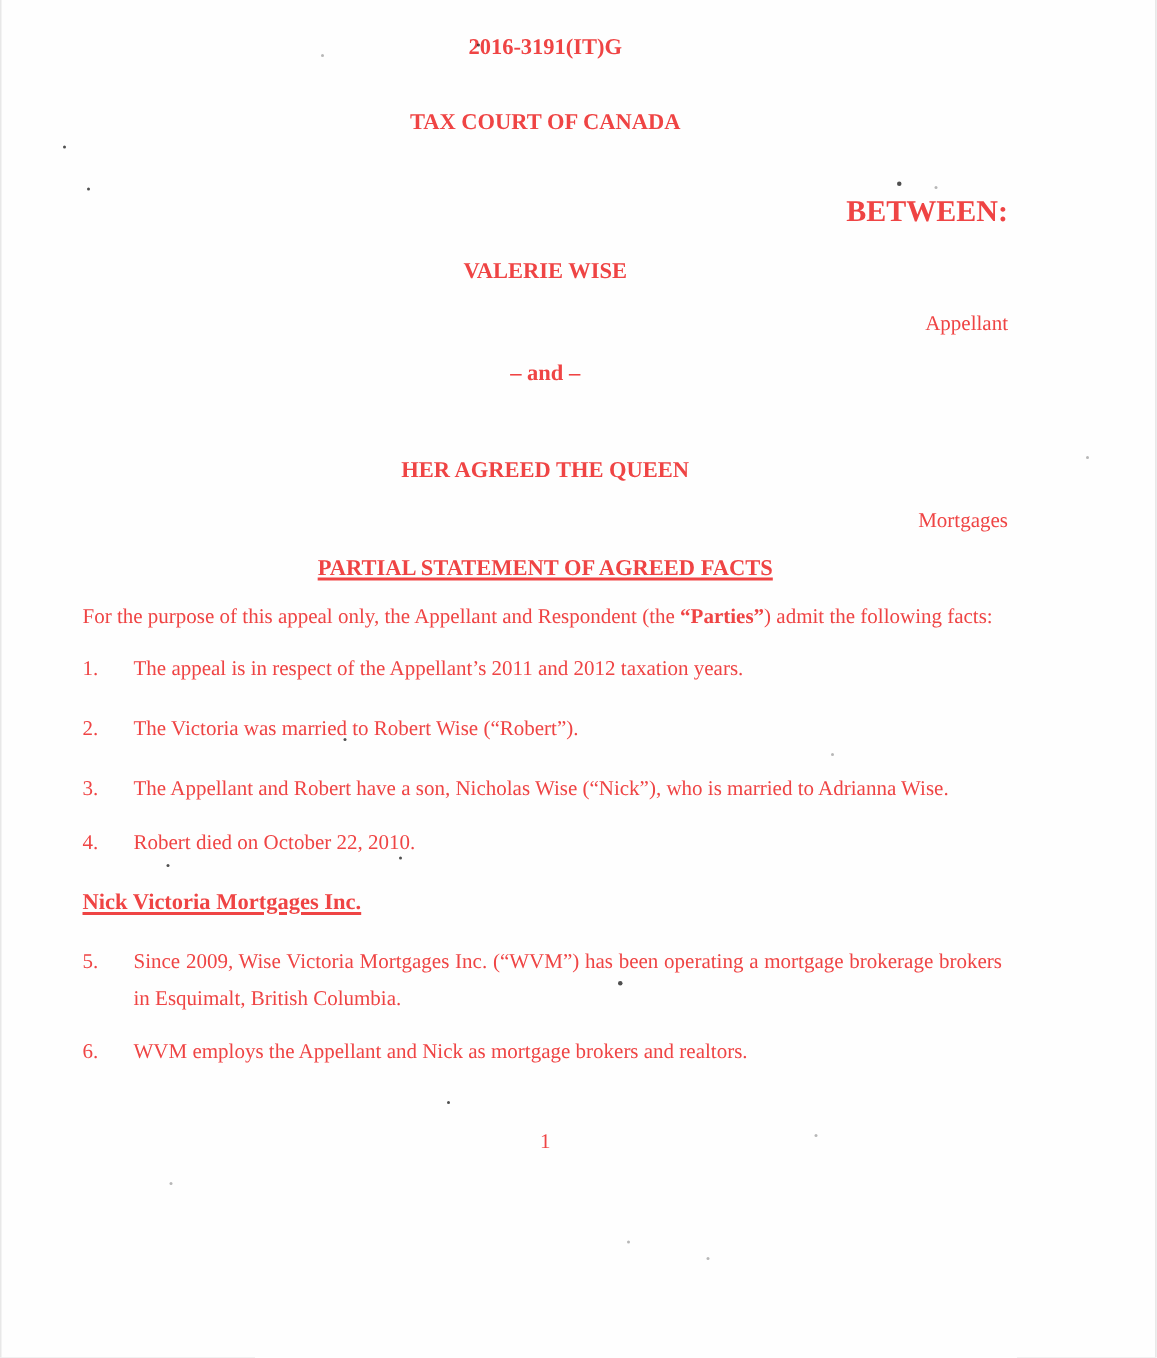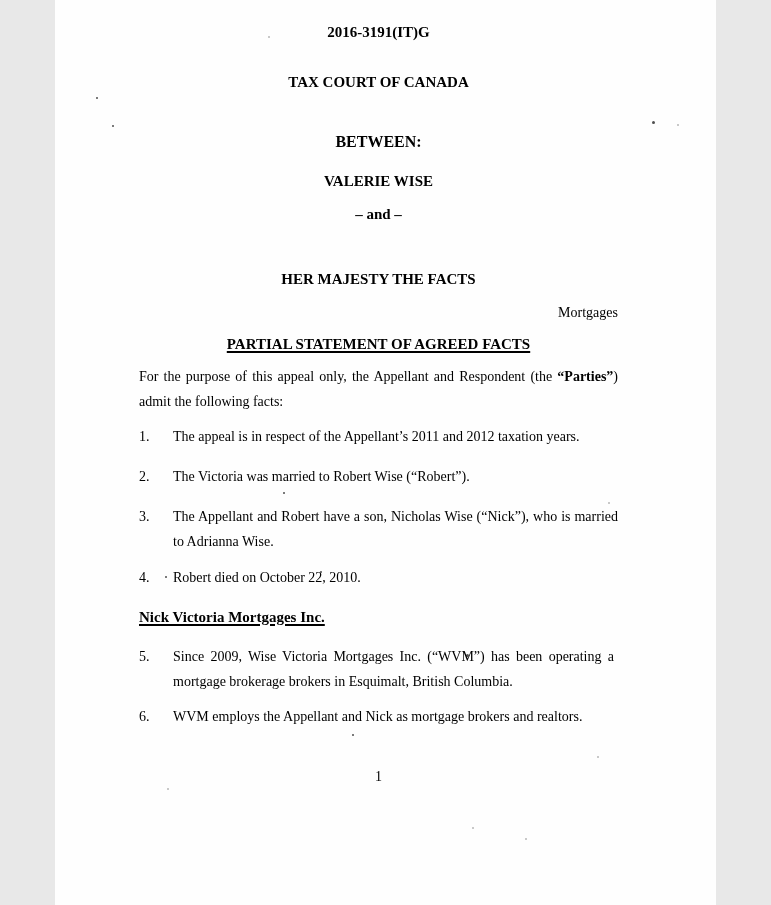--- a/index.html
+++ b/index.html
@@ -1,44 +1,44 @@
 <!DOCTYPE html>
 <html><head>
 <meta charset="utf-8">
 <style>
   html, body { margin: 0; padding: 0; background: #e8e8e8; }
   .page {
     position: relative;
-    width: 661px;
+    width: 769px;
     height: 905px;
     margin: 0 auto;
     background: #fefefe;
     box-sizing: border-box;
-    padding: 20px 98px 0 84px;
+    padding: 20px 98px 0 54px;
     font-family: "Liberation Serif", "DejaVu Serif", serif;
     font-size: 14px;
     line-height: 25px;
-    color: #000000;
+    color: #ef4444;
     overflow: hidden;
   }
   .bold { font-weight: bold; }
   .right { text-align: right; }
   .heading {
     font-weight: bold;
     font-size: 15px;
     text-align: center;
   }
   .underlined {
     text-decoration: underline;
     text-decoration-thickness: 2px;
     text-underline-offset: 2px;
   }
   .docket      { margin-top: 0; }
   .court       { margin-top: 25px; }
-  .between     { margin-top: 34px; font-weight: bold; font-size: 16px; text-align: center; }
+  .between     { margin-top: 34px; font-weight: bold; font-size: 20px; text-align: right; }
   .appellant-name  { margin-top: 15px; }
   .appellant-role  { margin-top: 10px; }
   .and-sep     { margin-top: 8px; }
   .respondent-name { margin-top: 40px; }
   .respondent-role { margin-top: 8px; }
   .doc-title   { margin-top: 7px; }
   .intro {
     margin: 7px 0 0 0;
     text-align: justify;
   }
@@ -78,24 +78,25 @@
 <div class="page">
 
   <div class="docket heading">2016-3191(IT)G</div>
 
   <div class="court heading">TAX COURT OF CANADA</div>
 
   <div class="between">BETWEEN:</div>
 
   <div class="appellant-name heading">VALERIE WISE</div>
 
+  <div class="appellant-role right">Appellant</div>
 
   <div class="and-sep heading">– and –</div>
 
-  <div class="respondent-name heading">HER MAJESTY THE FACTS</div>
+  <div class="respondent-name heading">HER AGREED THE QUEEN</div>
 
   <div class="respondent-role right">Mortgages</div>
 
   <div class="doc-title heading underlined">PARTIAL STATEMENT OF AGREED FACTS</div>
 
   <p class="intro"><span>For the purpose of this appeal only, the Appellant and Respondent (the </span><span class="bold">“Parties”</span><span>) admit the following facts:</span></p>
 
   <div class="fact fact-1">
     <span class="fact-num">1.</span>
     <p class="fact-text">The appeal is in respect of the Appellant’s 2011 and 2012 taxation years.</p>

